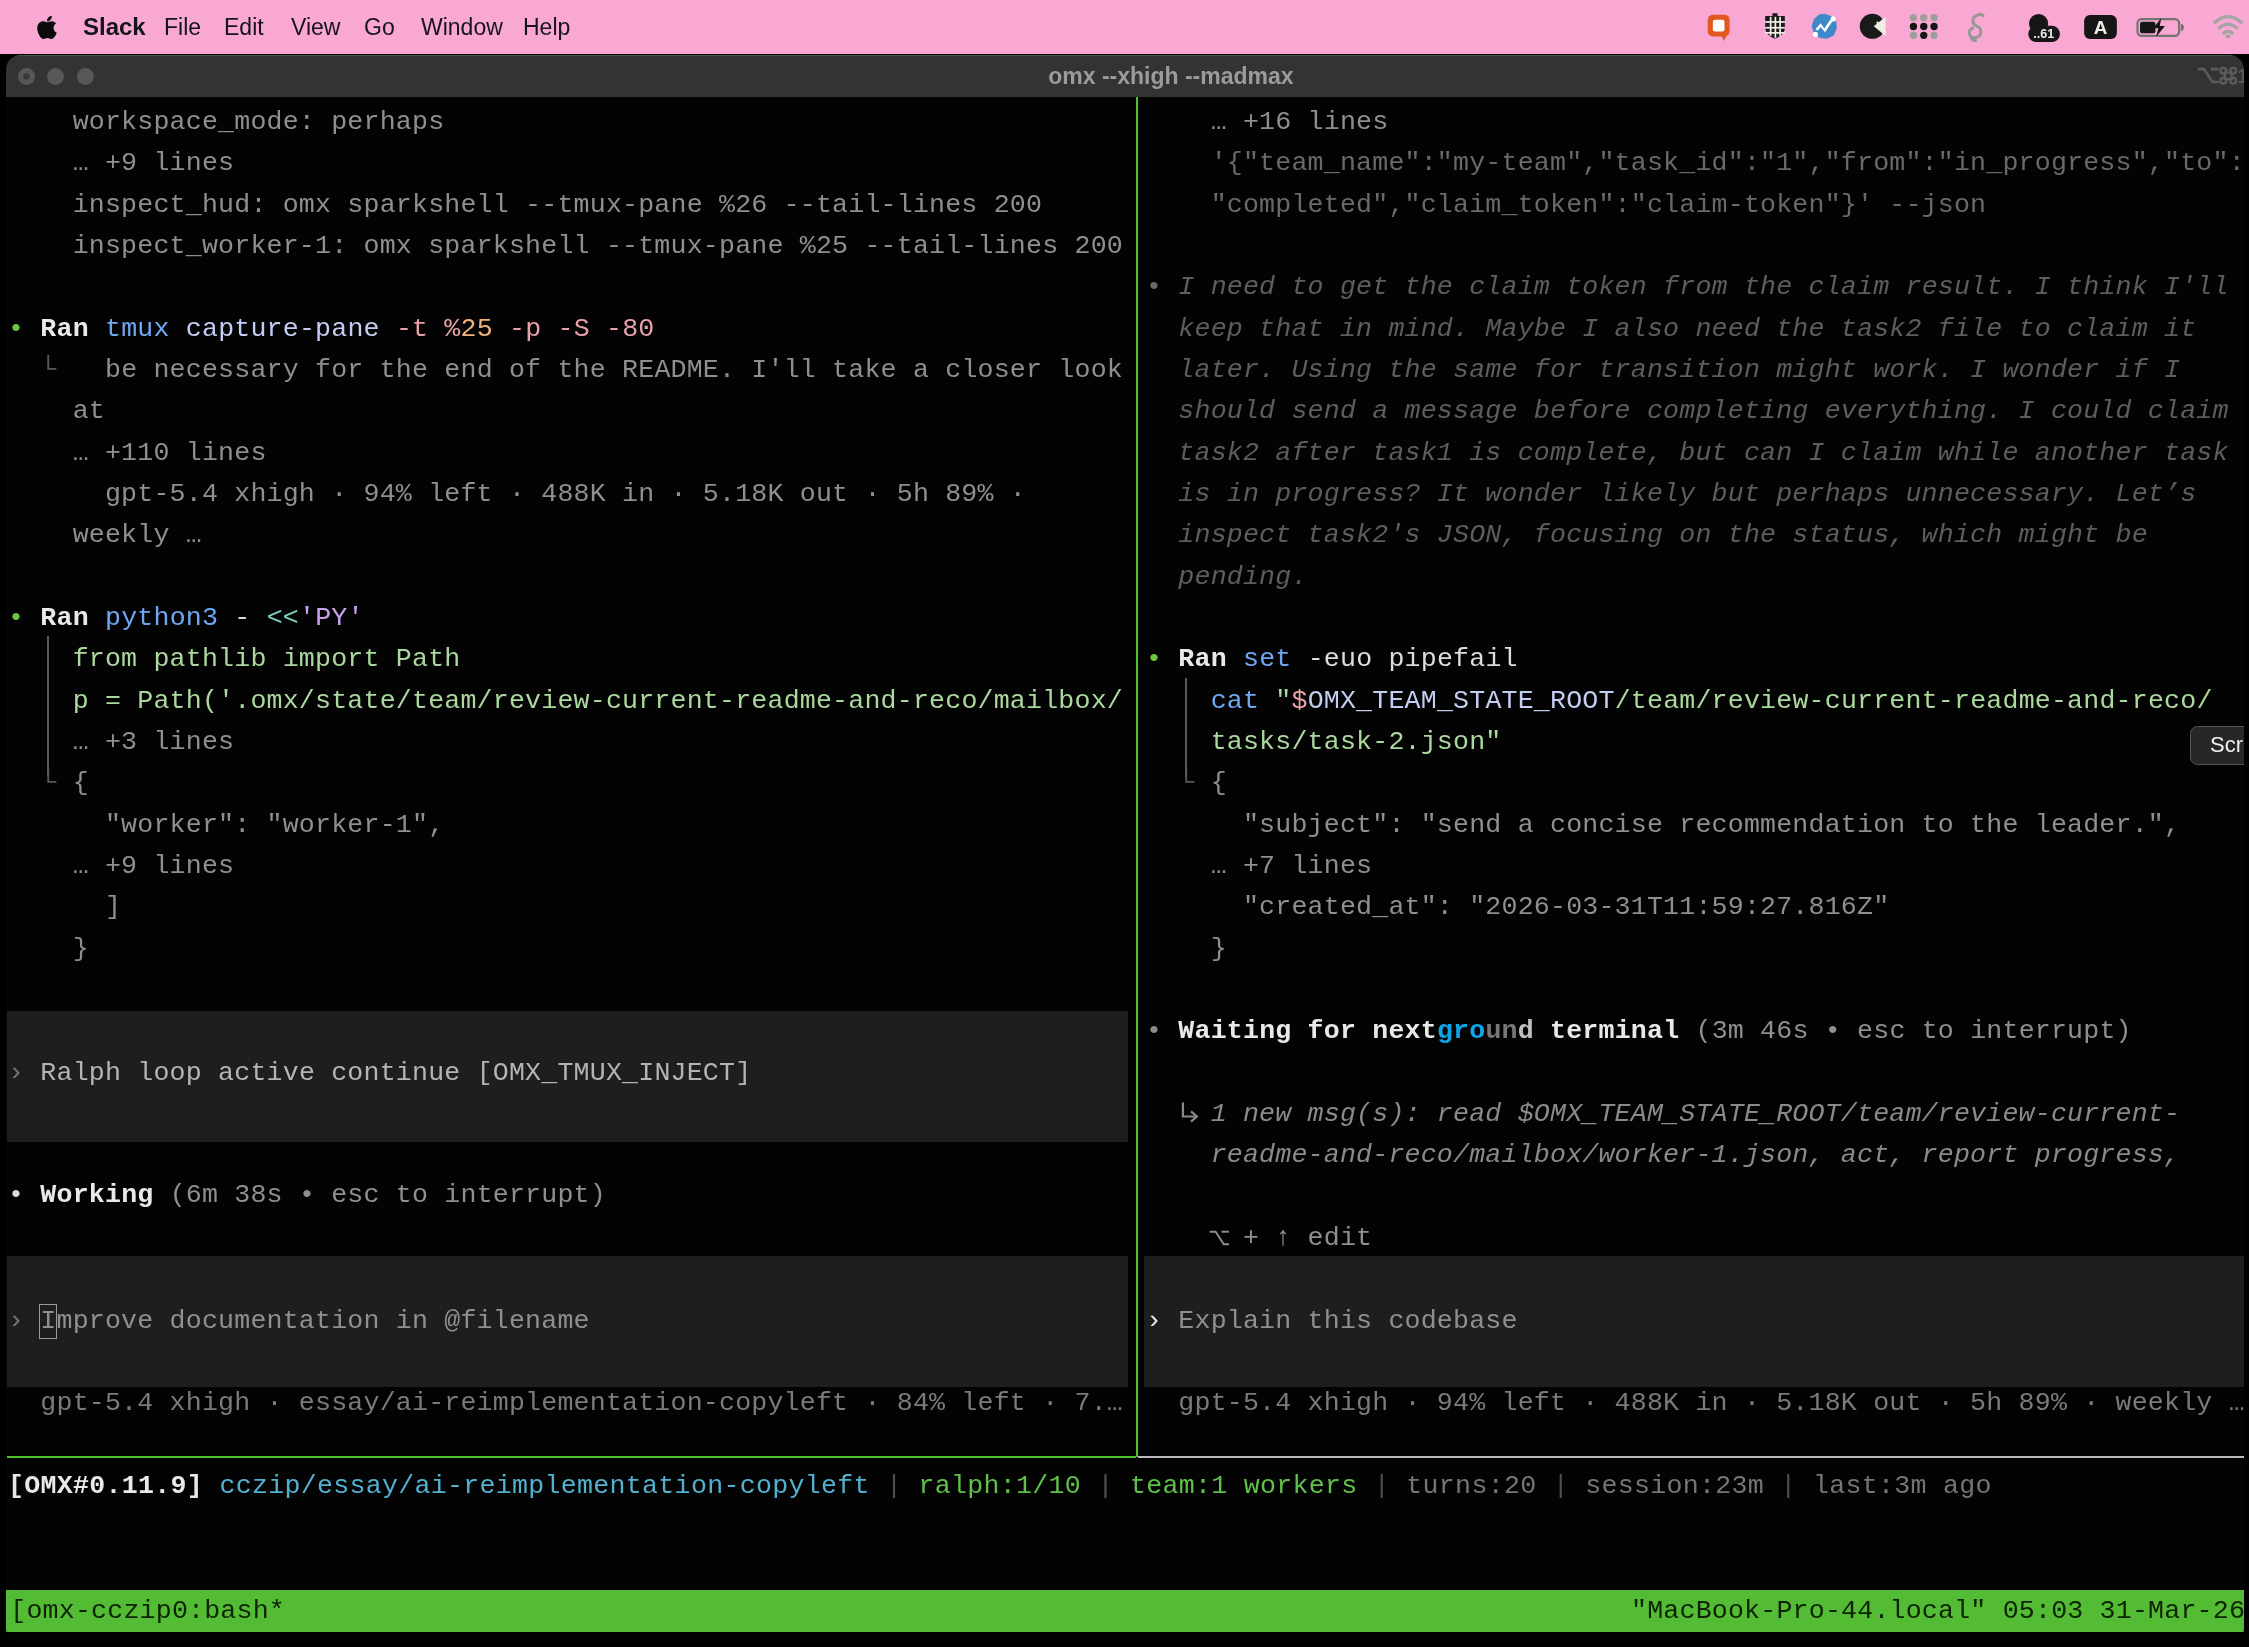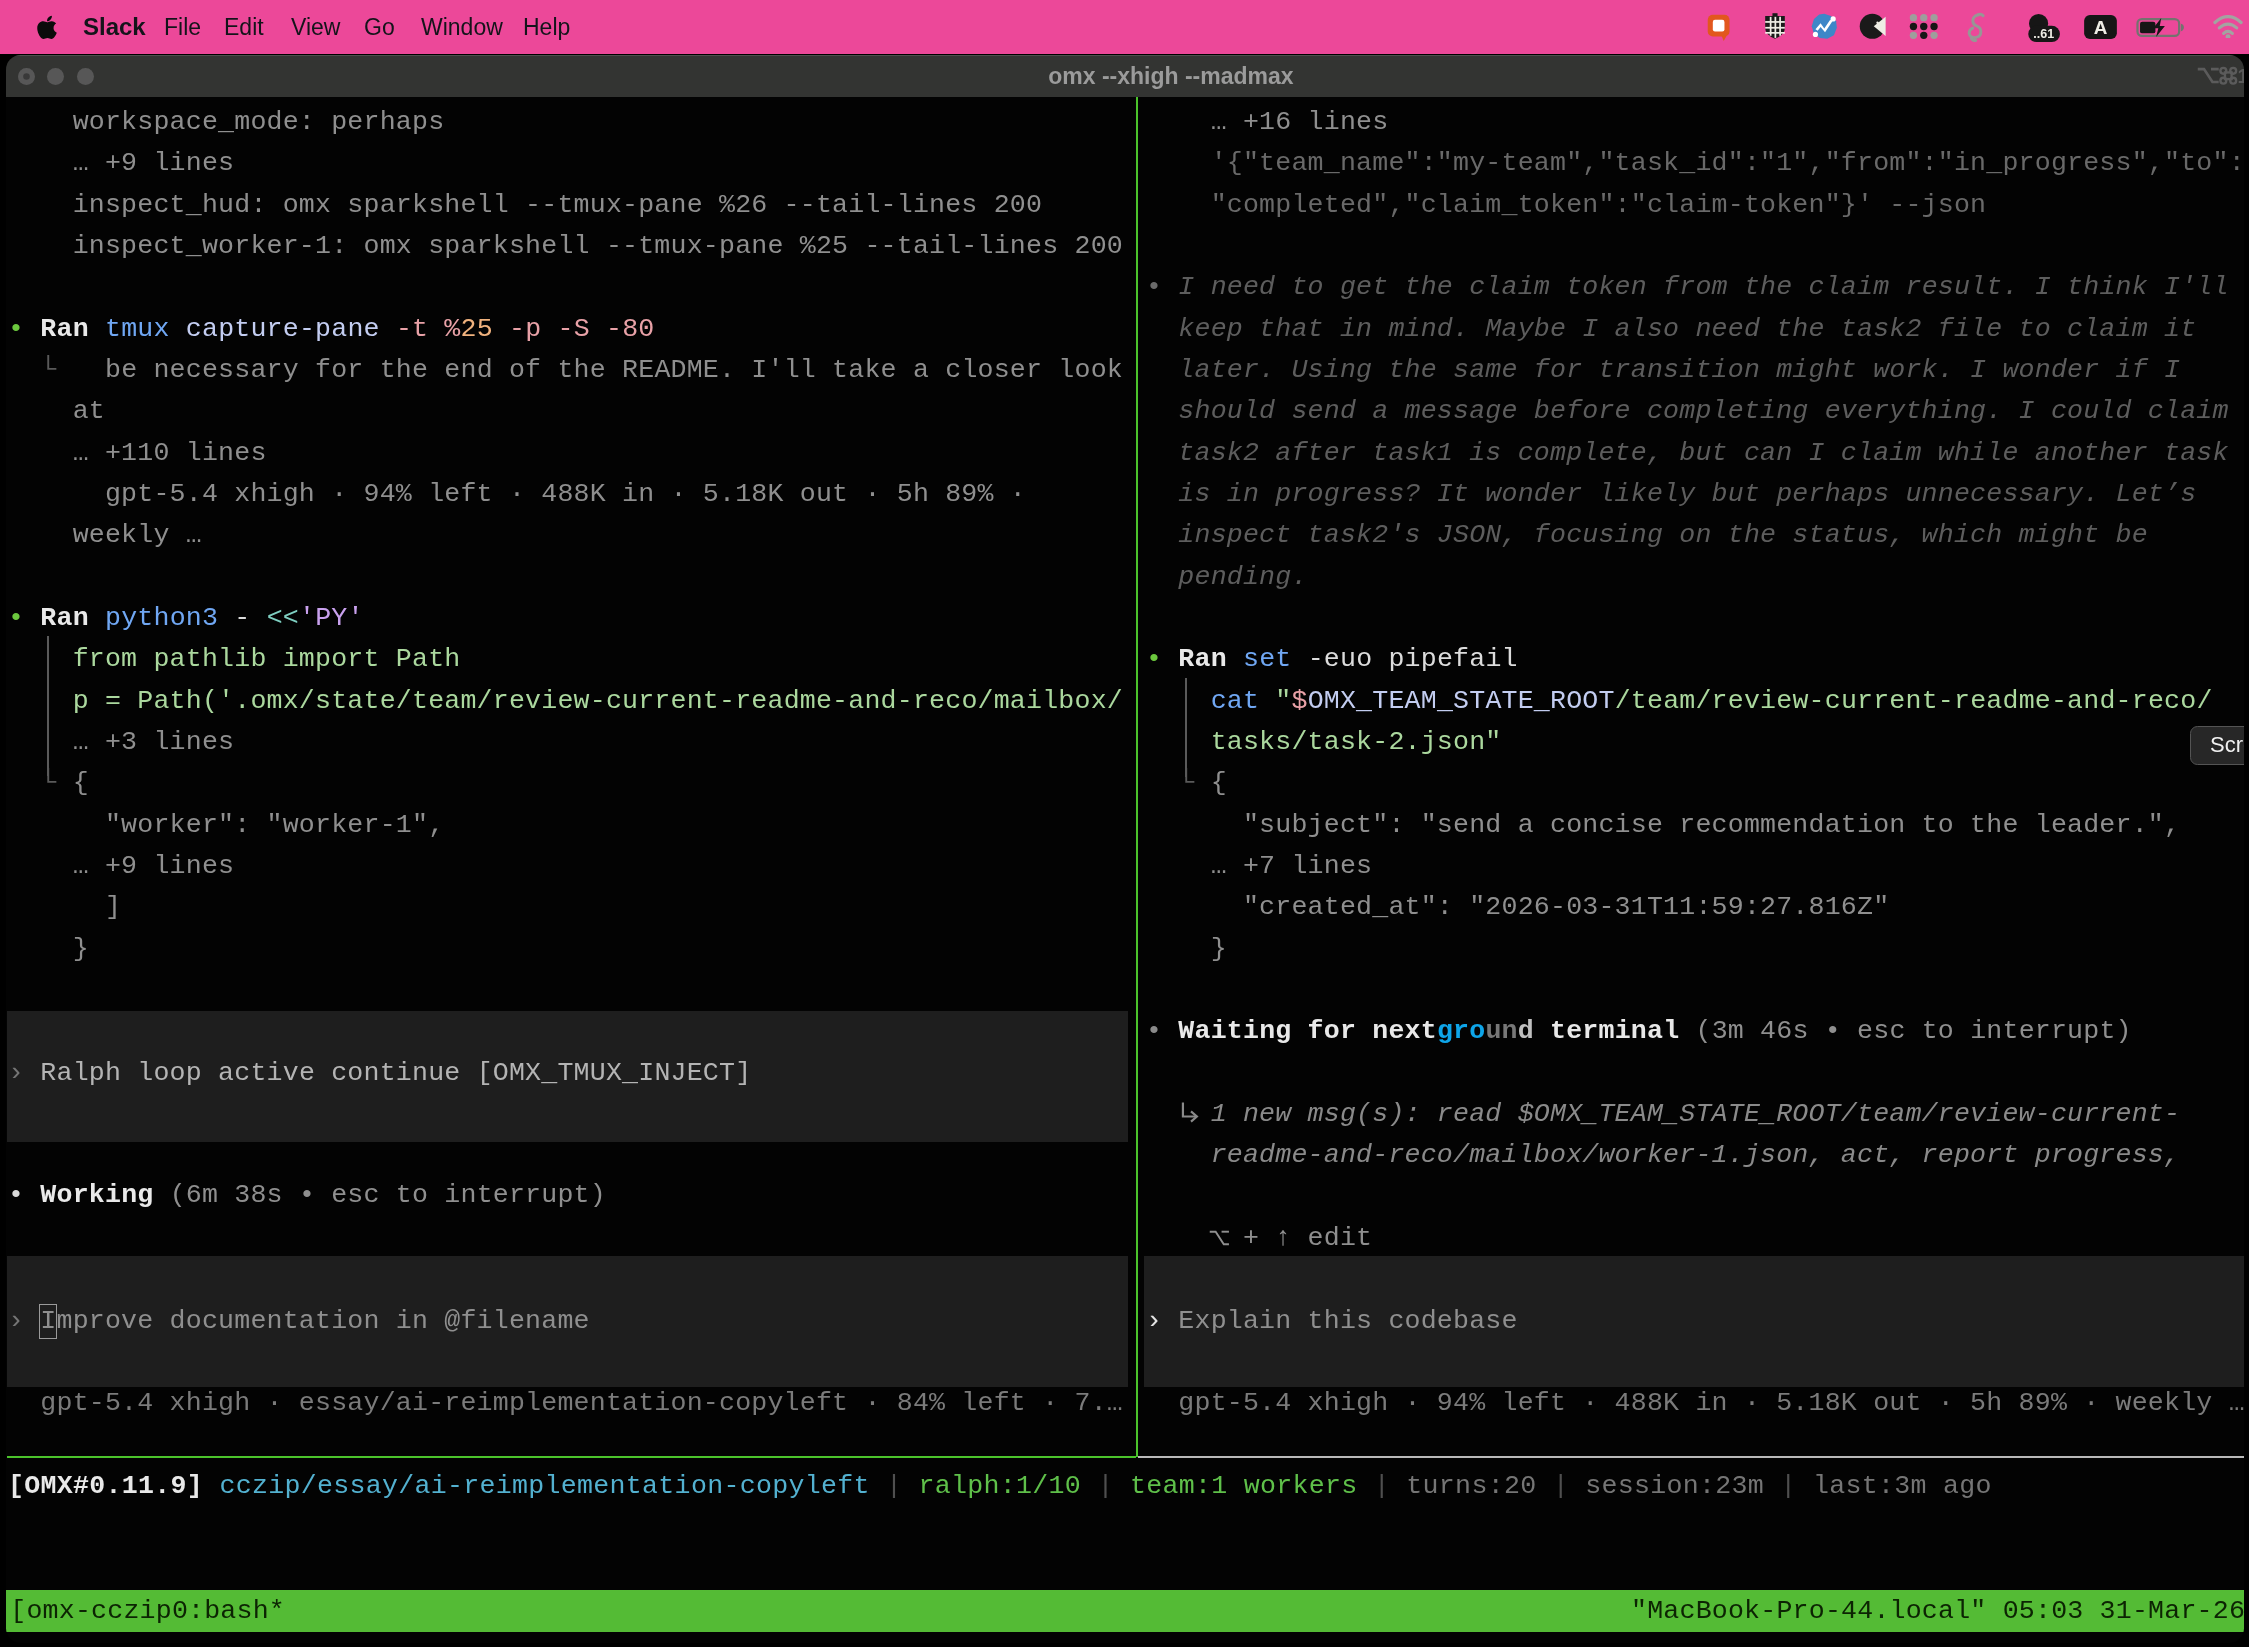--- a/index.html
+++ b/index.html
@@ -1,14 +1,14 @@
 <!DOCTYPE html>
 <html style="font-size:11.8px"><head><meta charset="utf-8"><style>
 html,body{margin:0;padding:0;background:#000;width:2250px;height:1648px;overflow:hidden;position:relative;font-family:"Liberation Sans",sans-serif;}
-#menubar{position:absolute;left:0;top:0;width:2250px;height:54px;background:#ec4899;}
+#menubar{position:absolute;left:0;top:0;width:2250px;height:54px;background:#f9a8d4;}
 .mi{position:absolute;top:0;height:54px;line-height:54px;font-size:23px;color:#14141a;}
 #win{position:absolute;left:5.9px;top:55px;width:2238px;height:1588px;background:#030303;border-radius:14.8px;overflow:hidden;}
 #tbar{position:absolute;left:0;top:0;width:2238px;height:42px;background:#333432;box-shadow:inset 0 0.7px 0 rgba(255,255,255,.18);}
 .tl{position:absolute;top:13.3px;width:17px;height:17px;border-radius:50%;background:#575757;}
 #title{position:absolute;left:0;top:0;width:2238px;height:42px;text-align:center;line-height:42px;font-weight:bold;font-size:23px;color:#9b9b9b;padding-left:46px;}
 .r{position:absolute;white-space:pre;font-family:"Liberation Mono",monospace;font-size:26.6px;line-height:41px;height:41px;letter-spacing:0.2px;color:#8f8f8f;}.g2{color:#696969}.g3{color:#757575}.g4{color:#7b7b7b}
 .th{color:#5d5d5d;font-style:italic}
 .thm{color:#8a8a8a;font-style:italic}
 .w{color:#e9e9e9;font-weight:bold}
 .wn{color:#dcdcdc}

